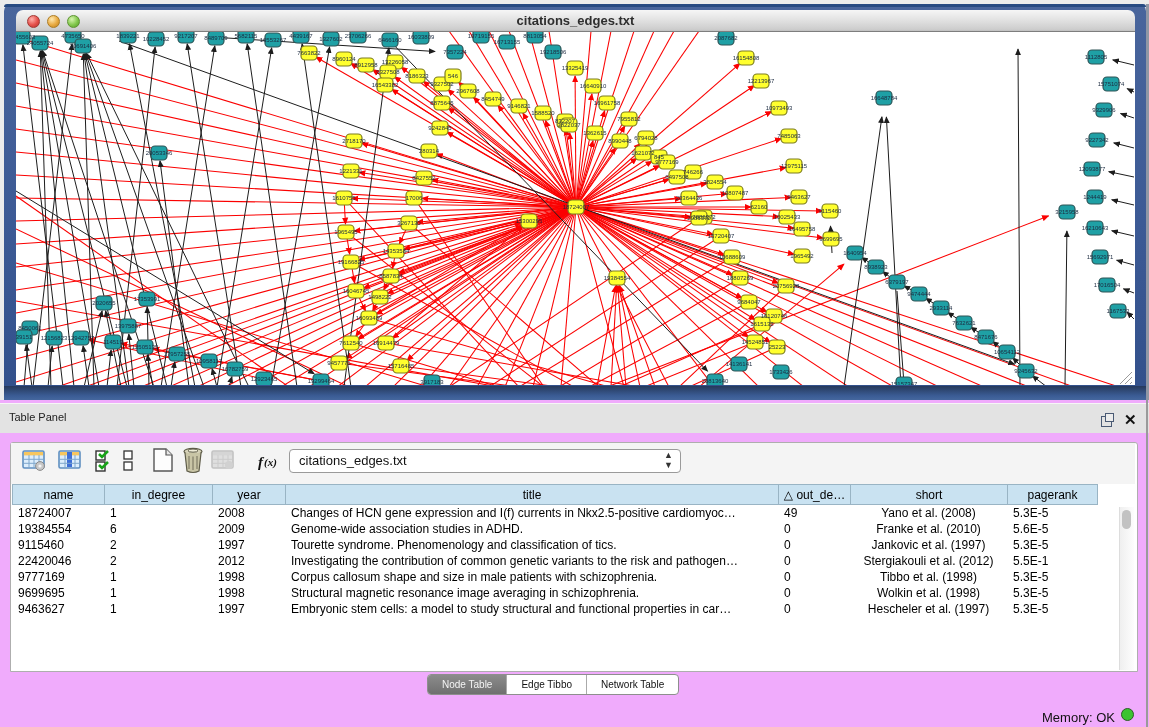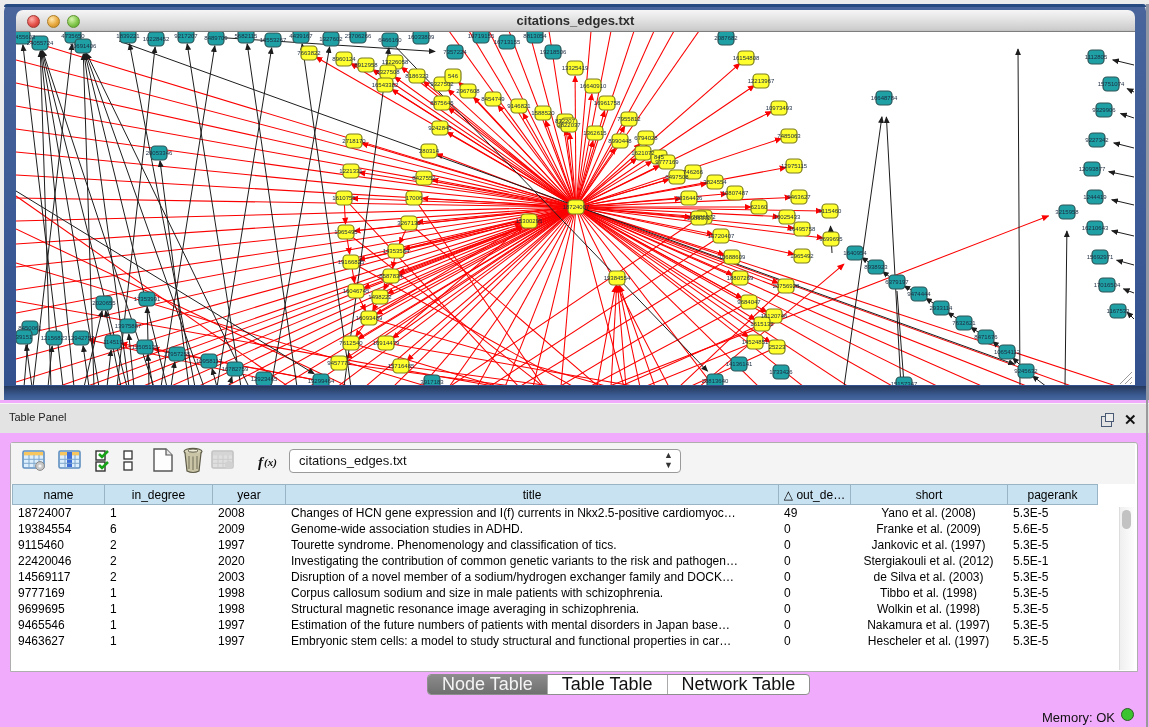--- a/index.html
+++ b/index.html
@@ -37,21 +37,21 @@
 td{box-sizing:border-box;}
 #thead td{background:#c9e2f1;border:1px solid #99b4c4;text-align:center;height:20px;
  font-size:12px;padding:0;overflow:hidden;white-space:nowrap;}
 #tbody td{height:16px;padding:0 0 0 6px;overflow:hidden;white-space:nowrap;border:0;}
 td.c1{width:92px;}td.c2{width:108px;}td.c3{width:73px;}td.c4{width:493px;margin-top:28px;}
 td.c5{width:72px;margin-left:48px;}td.c6{width:157px;}td.c7{width:90px;text-align:left;margin-left:47px;}
 #tbody td.c6{text-align:center;padding:0;}
 #sbar{position:absolute;left:1108px;top:64px;width:14px;height:163px;background:linear-gradient(90deg,#efefef,#fdfdfd);border-left:1px solid #ddd;}
 #sthumb{position:absolute;left:2px;top:3px;width:9px;height:19px;background:#c2c2c2;border-radius:5px;}
 #tabs{position:absolute;left:427px;top:274px;height:19px;border:1px solid #8e8e8e;border-radius:4px;
- background:#fff;font-size:18px;color:#111;display:flex;overflow:hidden;}
+ background:#fff;font-size:10px;color:#111;display:flex;overflow:hidden;}
 #tabs div{padding:0 14px;line-height:19px;}
 #tabs .sel{background:linear-gradient(180deg,#8c8c8c,#6f6f6f);color:#f4f4f4;}
 #tabs .sep{padding:0;width:1px;background:#aaa;}
 #mem{position:absolute;right:34px;top:310px;font-size:13px;color:#111;}
 #memdot{position:absolute;left:1121px;top:308px;width:11px;height:11px;border-radius:50%;
  background:#3cc331;border:1px solid #2c5a28;}
 #rline{position:absolute;left:1146px;top:0px;width:2px;height:327px;background:#9a9a9a;}
 </style></head><body>
 <div id="win"></div>
 <div id="winbottom"></div>
@@ -680,75 +680,57 @@
               <td class="c5">49</td>
               <td class="c6">Yano et al. (2008)</td>
               <td class="c7">5.3E-5</td>
             </tr>
             <tr>
               <td class="c1">19384554</td>
               <td class="c2">6</td>
               <td class="c3">2009</td>
               <td class="c4">Genome-wide association studies in ADHD.</td>
               <td class="c5">0</td>
-              <td class="c6">Franke et al. (2009)</td>
+              <td class="c6">Franke et al. (2010)</td>
               <td class="c7">5.6E-5</td>
             </tr>
             <tr>
               <td class="c1">9115460</td>
               <td class="c2">2</td>
               <td class="c3">1997</td>
               <td class="c4">Tourette syndrome. Phenomenology and classification of tics.</td>
               <td class="c5">0</td>
               <td class="c6">Jankovic et al. (1997)</td>
               <td class="c7">5.3E-5</td>
             </tr>
             <tr>
               <td class="c1">22420046</td>
               <td class="c2">2</td>
-              <td class="c3">2020</td>
+              <td class="c3">2012</td>
               <td class="c4">Investigating the contribution of common genetic variants to the risk and pathogen…</td>
               <td class="c5">0</td>
               <td class="c6">Stergiakouli et al. (2012)</td>
               <td class="c7">5.5E-1</td>
             </tr>
             <tr>
-              <td class="c1">14569117</td>
-              <td class="c2">2</td>
-              <td class="c3">2003</td>
-              <td class="c4">Disruption of a novel member of a sodium/hydrogen exchanger family and DOCK…</td>
-              <td class="c5">0</td>
-              <td class="c6">de Silva et al. (2003)</td>
-              <td class="c7">5.3E-5</td>
-            </tr>
-            <tr>
               <td class="c1">9777169</td>
               <td class="c2">1</td>
               <td class="c3">1998</td>
-              <td class="c4">Corpus callosum sodium and size in male patients with schizophrenia.</td>
+              <td class="c4">Corpus callosum shape and size in male patients with schizophrenia.</td>
               <td class="c5">0</td>
               <td class="c6">Tibbo et al. (1998)</td>
               <td class="c7">5.3E-5</td>
             </tr>
             <tr>
               <td class="c1">9699695</td>
               <td class="c2">1</td>
               <td class="c3">1998</td>
               <td class="c4">Structural magnetic resonance image averaging in schizophrenia.</td>
               <td class="c5">0</td>
               <td class="c6">Wolkin et al. (1998)</td>
-              <td class="c7">5.3E-5</td>
-            </tr>
-            <tr>
-              <td class="c1">9465546</td>
-              <td class="c2">1</td>
-              <td class="c3">1997</td>
-              <td class="c4">Estimation of the future numbers of patients with mental disorders in Japan base…</td>
-              <td class="c5">0</td>
-              <td class="c6">Nakamura et al. (1997)</td>
               <td class="c7">5.3E-5</td>
             </tr>
             <tr>
               <td class="c1">9463627</td>
               <td class="c2">1</td>
               <td class="c3">1997</td>
               <td class="c4">Embryonic stem cells: a model to study structural and functional properties in car…</td>
               <td class="c5">0</td>
               <td class="c6">Hescheler et al. (1997)</td>
               <td class="c7">5.3E-5</td>
@@ -756,20 +738,20 @@
           </tbody>
         </table>
     </div>
     <div id="sbar">
         <div id="sthumb"></div>
       </div>
   </div>
   <div id="tabs">
     <div class="sel">Node Table</div>
       <div class="sep"></div>
-    <div>Table Table</div>
+    <div>Edge Tibbo</div>
       <div class="sep"></div>
     <div>Network Table</div>
   </div>
   <div id="mem">Memory: OK</div>
     <div id="memdot"></div>
   <div id="rline"></div>
 </div>
 
 </body></html>

